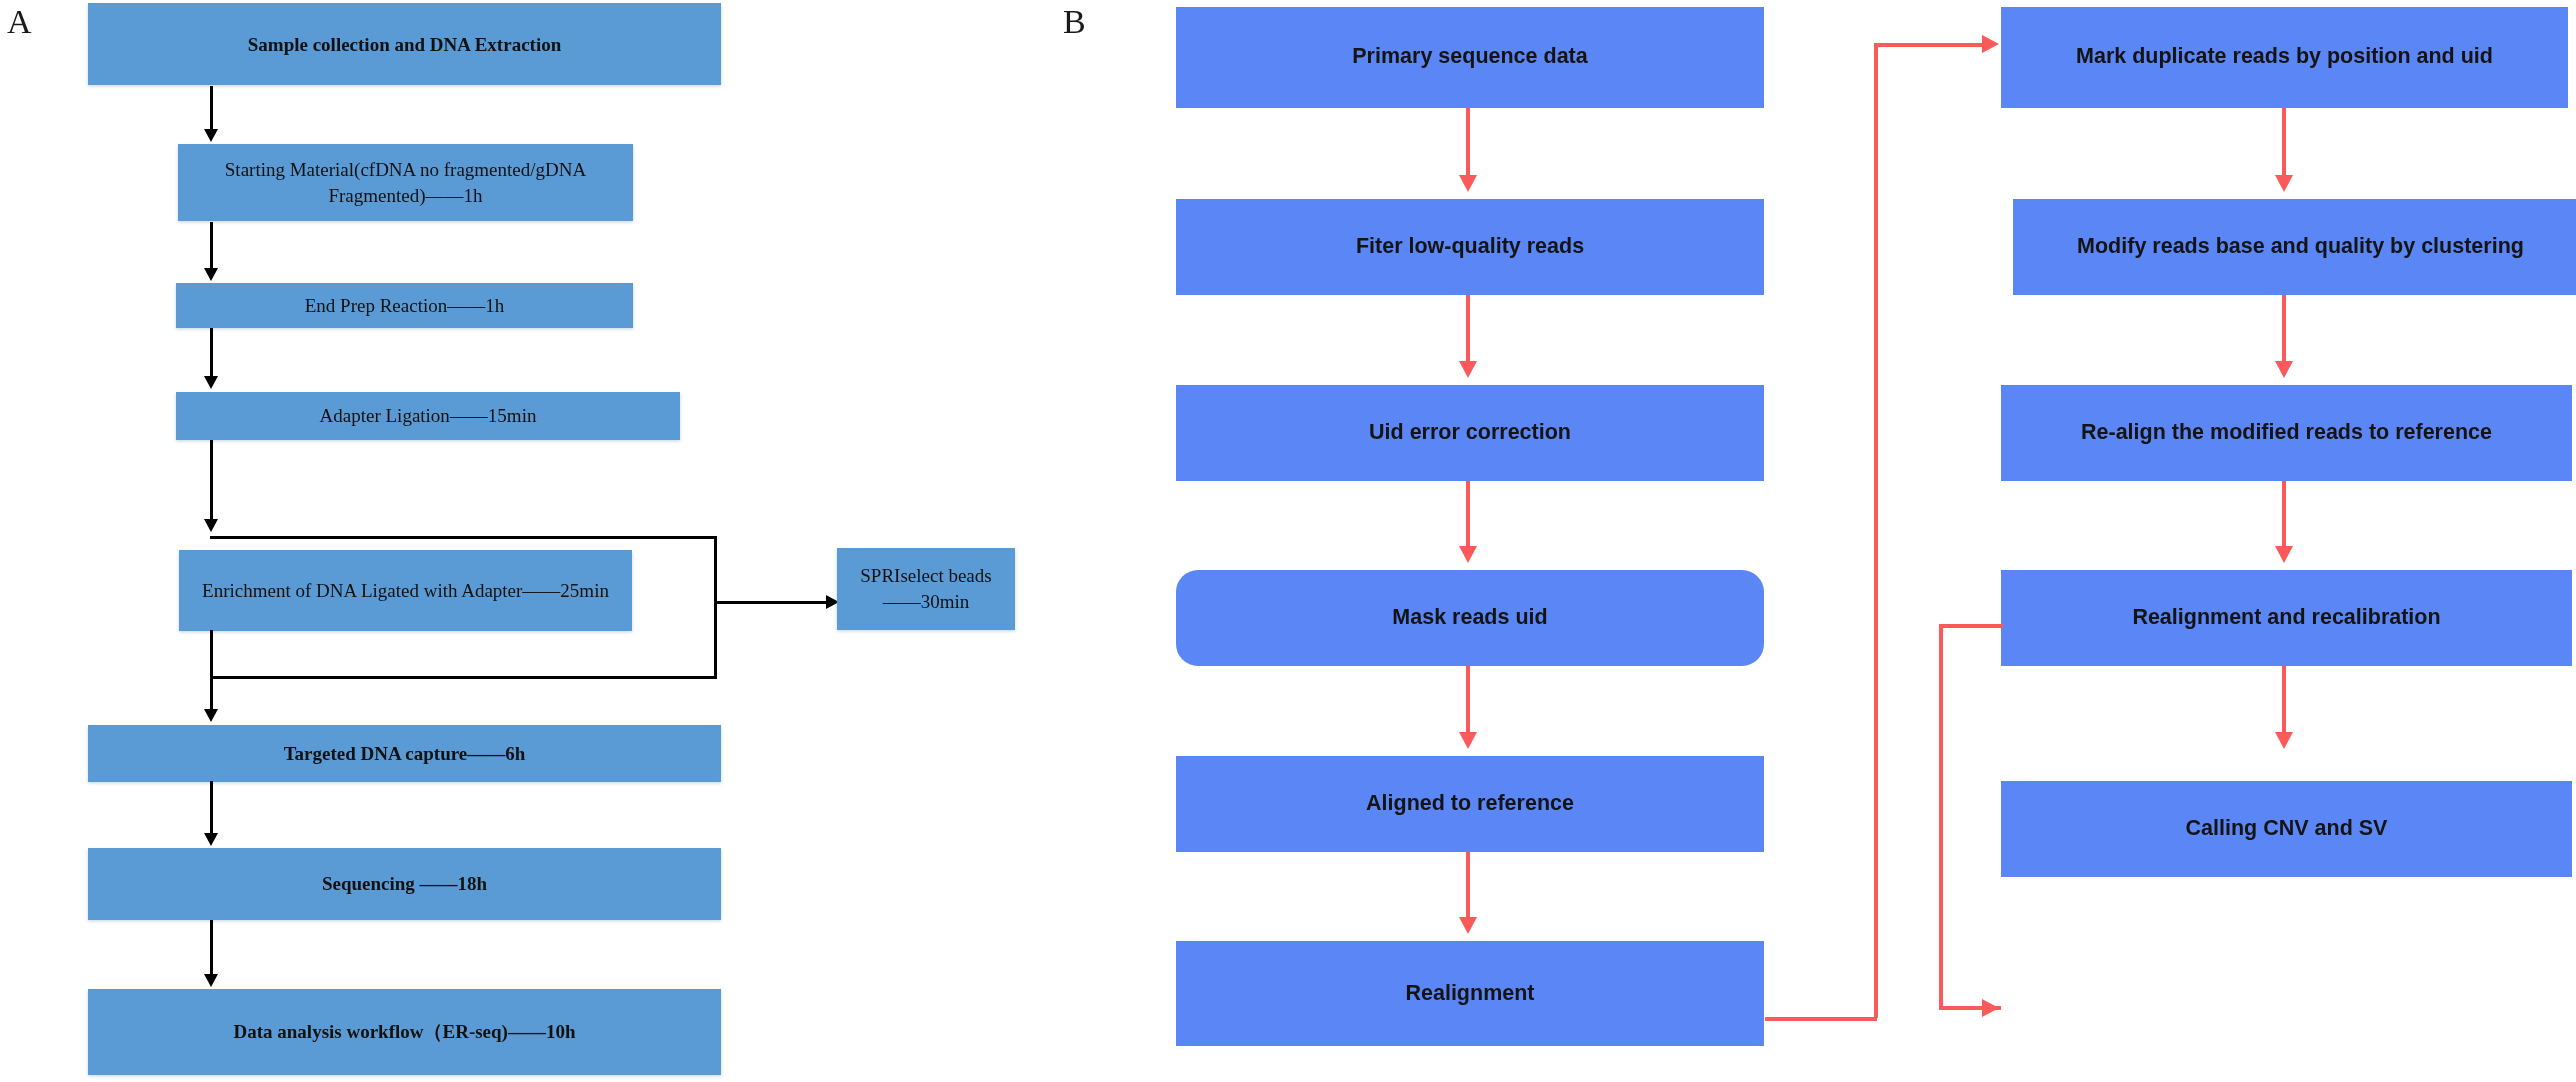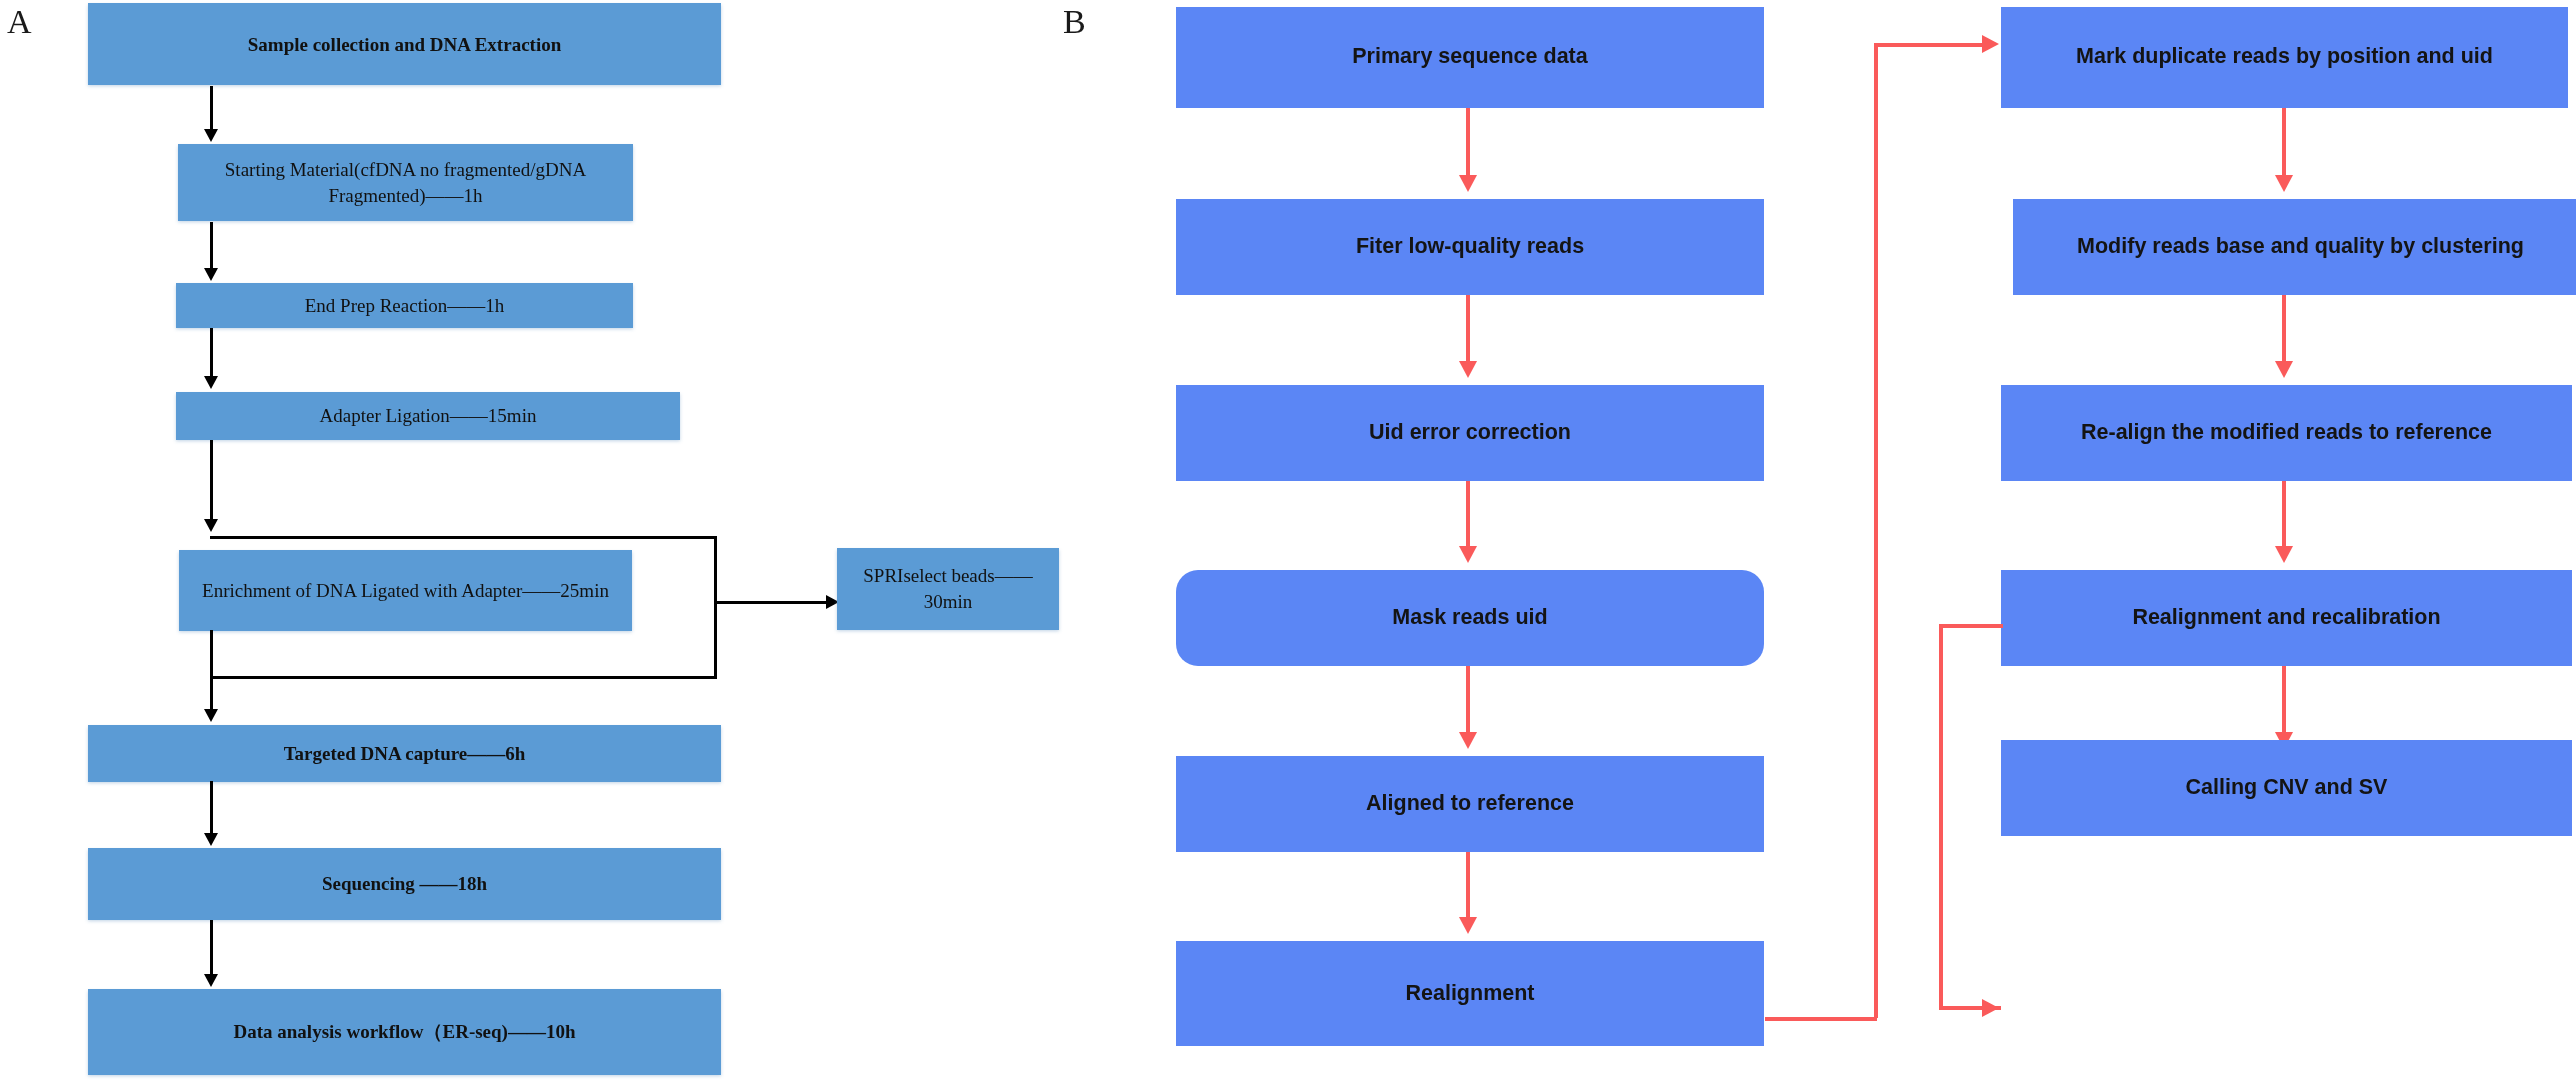--- a/index.html
+++ b/index.html
@@ -74,21 +74,21 @@
 
   <div class="hline" style="left:210px;top:536px;width:507px;"></div>
   <div class="vline" style="left:714px;top:536px;height:143px;"></div>
   <div class="hline" style="left:210px;top:676px;width:507px;"></div>
 
   <div class="hline" style="left:714px;top:601px;width:116px;"></div>
   <div class="arrowrt" style="left:826px;top:595px;"></div>
 
   <div class="boxA reg" style="left:179px;top:550px;width:453px;height:81px;">Enrichment of DNA Ligated with Adapter——25min</div>
 
-  <div class="boxA reg" style="left:837px;top:548px;width:222px;height:82px;">SPRIselect beads——30min</div>
+  <div class="boxA reg" style="left:837px;top:548px;width:178px;height:82px;">SPRIselect beads——30min</div>
 
   <div class="vline" style="left:210px;top:630px;height:86px;"></div>
   <div class="arrowdn" style="left:204px;top:709px;"></div>
 
   <div class="boxA" style="left:88px;top:725px;width:633px;height:57px;">Targeted DNA capture——6h</div>
 
   <div class="vline" style="left:210px;top:781px;height:55px;"></div>
   <div class="arrowdn" style="left:204px;top:833px;"></div>
 
   <div class="boxA" style="left:88px;top:848px;width:633px;height:72px;">Sequencing ——18h</div>
@@ -136,21 +136,21 @@
   <div class="rarrowdn" style="left:2275px;top:361px;"></div>
 
   <div class="boxB" style="left:2001px;top:385px;width:571px;height:96px;">Re-align the modified reads to reference</div>
   <div class="rvline" style="left:2282px;top:481px;height:67px;"></div>
   <div class="rarrowdn" style="left:2275px;top:546px;"></div>
 
   <div class="boxB" style="left:2001px;top:570px;width:571px;height:96px;">Realignment and recalibration</div>
   <div class="rvline" style="left:2282px;top:666px;height:67px;"></div>
   <div class="rarrowdn" style="left:2275px;top:732px;"></div>
 
-  <div class="boxB" style="left:2001px;top:740px;width:571px;height:96px;">Calling CNV and SV</div>
+  <div class="boxB" style="left:2001px;top:781px;width:571px;height:96px;">Calling CNV and SV</div>
 
   <div class="rhline" style="left:1939px;top:624px;width:64px;"></div>
   <div class="rvline" style="left:1939px;top:624px;height:386px;"></div>
   <div class="rhline" style="left:1939px;top:1006px;width:62px;"></div>
   <div class="rarrowrt" style="left:1982px;top:999px;"></div>
 
 
 </div>
 
 

